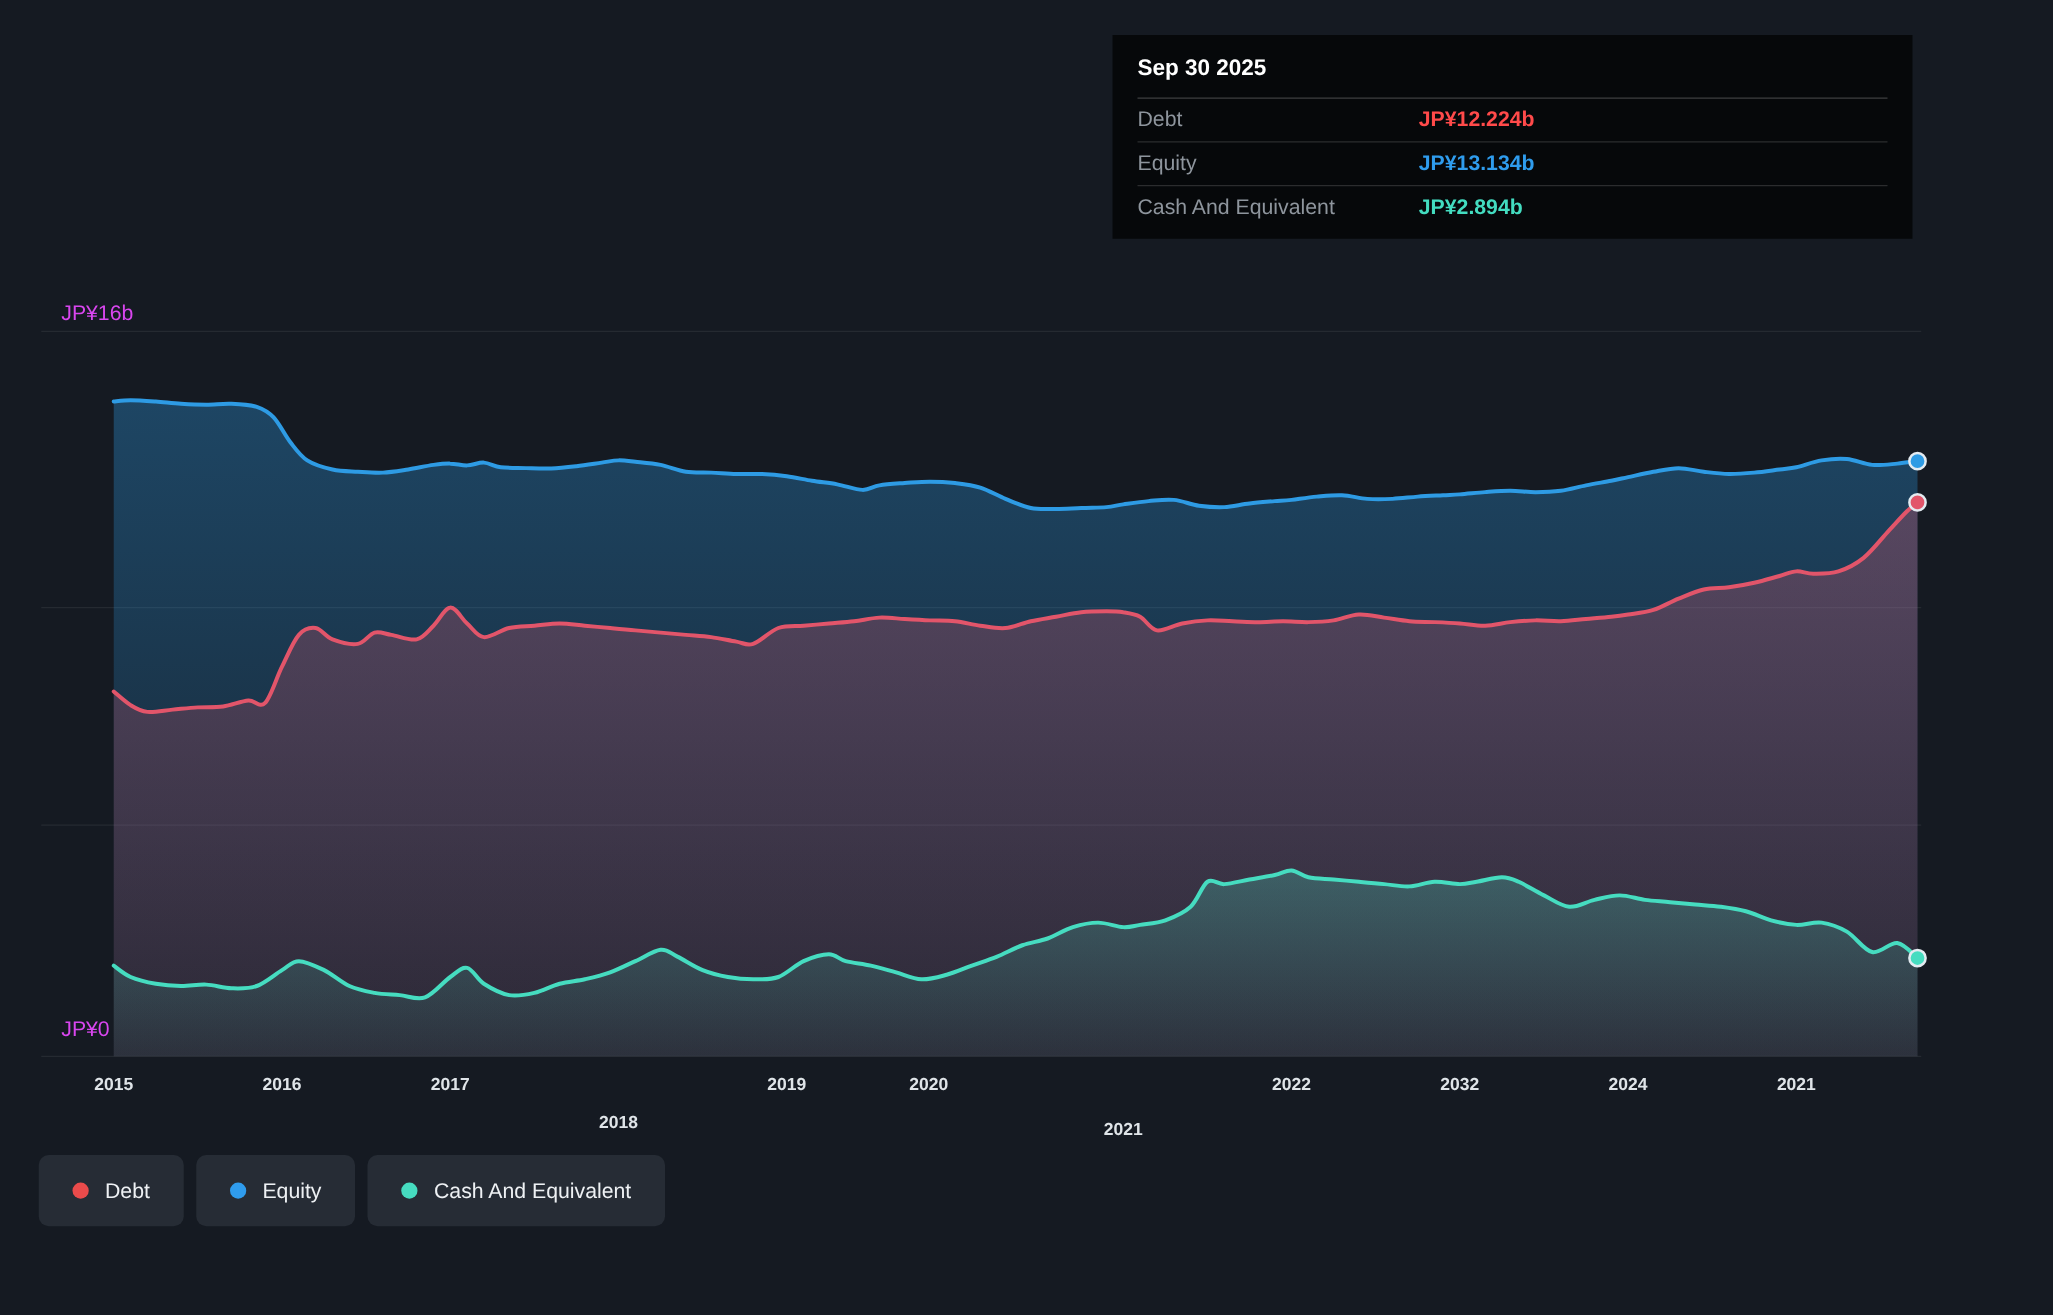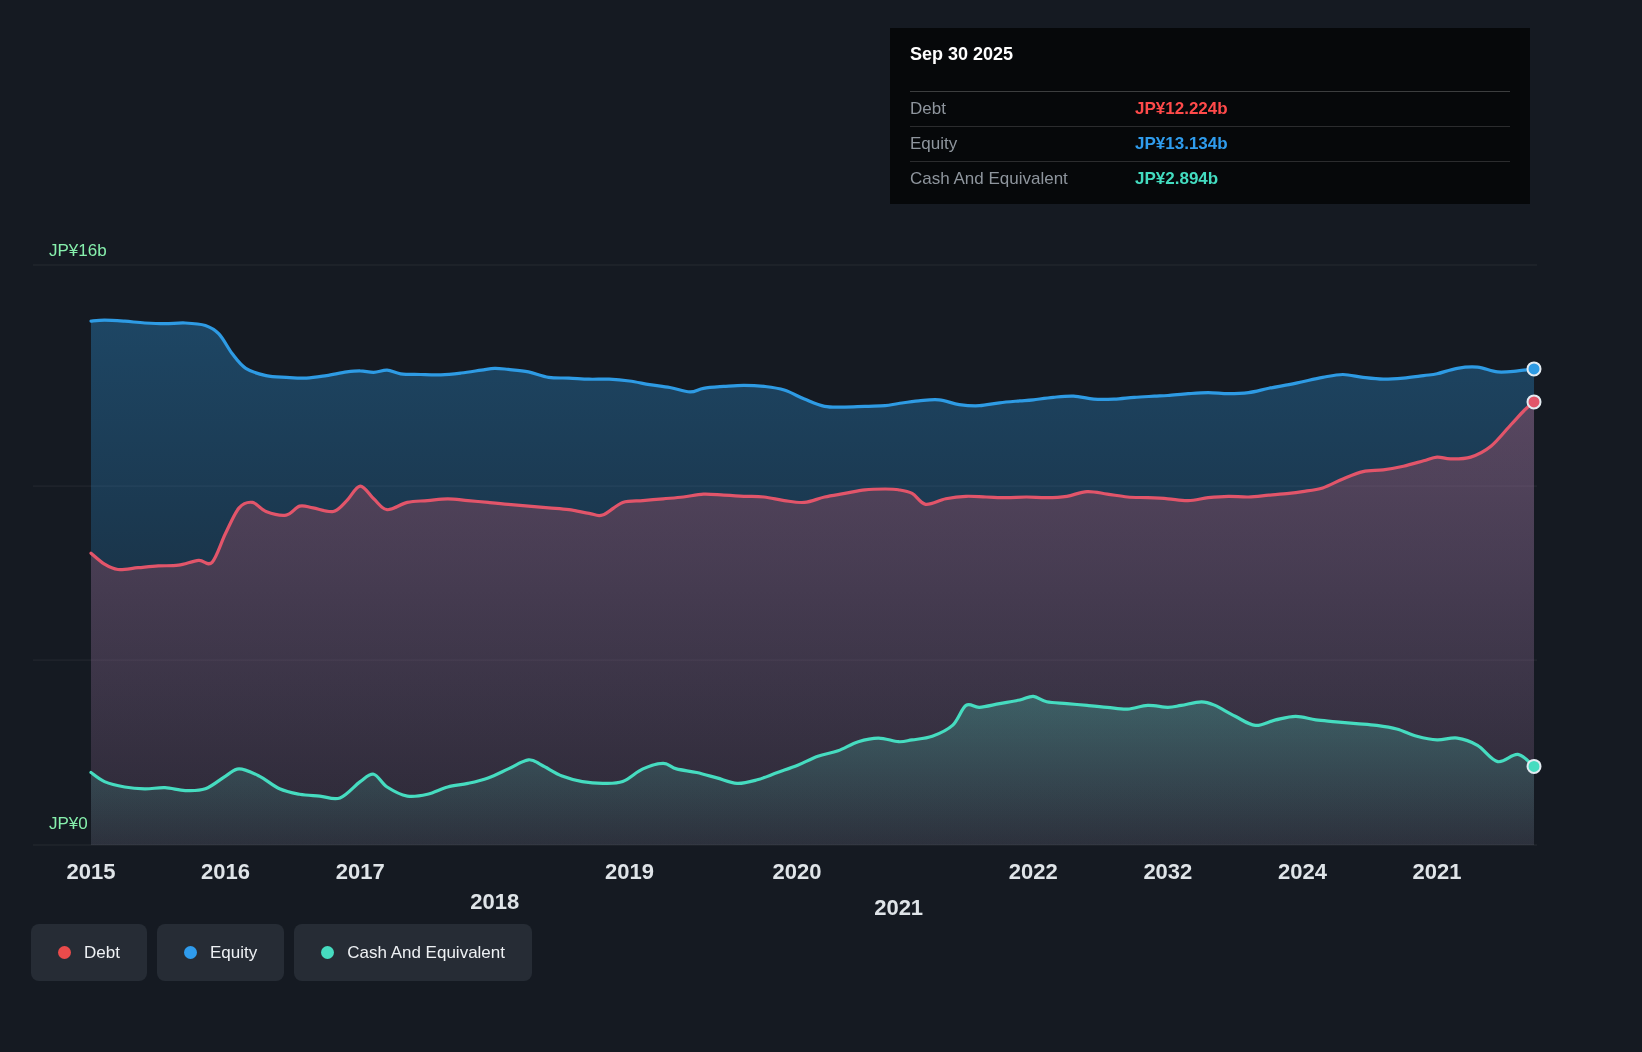--- a/index.html
+++ b/index.html
@@ -7,37 +7,37 @@
     width:1642px; height:1052px;
     background:#151a22;
     font-family:"Liberation Sans","DejaVu Sans",sans-serif;
     position:relative; overflow:hidden;
     color:#e9edf0;
   }
   
   #chart-svg { position:absolute; left:0; top:0; }
 
   
-  .y-label { position:absolute; left:49px; font-size:17px; color:#86efac; }
+  .y-label { position:absolute; left:49px; font-size:17px; color:#d946ef; }
   .y-label.top { top:241px; }
   .y-label.bottom { top:814px; }
   .x-label {
     position:absolute; top:859px; transform:translateX(-50%);
-    font-size:22px; font-weight:700; color:#dfe4e8;
+    font-size:14px; font-weight:700; color:#dfe4e8;
   }
 
   
   .tooltip {
     position:absolute; left:890px; top:28px; width:640px;
     background:#06080a; box-sizing:border-box;
     padding:16px 20px 8px 20px;
   }
   .tooltip-title {
     color:#ffffff; font-size:18px; font-weight:700;
-    padding-bottom:26px; border-bottom:1px solid rgba(255,255,255,0.22);
+    padding-bottom:13px; border-bottom:1px solid rgba(255,255,255,0.22);
   }
   .t-row {
     display:flex; align-items:center; height:34px;
     border-bottom:1px solid rgba(255,255,255,0.15);
     font-size:17px;
   }
   .t-row.last { border-bottom:none; }
   .t-label { width:225px; color:#8e959d; flex:0 0 225px; }
   .t-value { font-weight:700; }
   .v-debt   { color:#ff4a4a; }
@@ -93,21 +93,21 @@
 
 <div class="y-label top">JP¥16b</div>
 <div class="y-label bottom">JP¥0</div>
 
 <div id="x-axis">
     <div class="x-label" style="left: 91px;">2015</div>
     <div class="x-label" style="left: 225.608px;">2016</div>
     <div class="x-label" style="left: 360.216px;">2017</div>
     <div class="x-label" style="left: 494.825px; margin-top: 30px;">2018</div>
     <div class="x-label" style="left: 629.433px; text-align: center;">2019</div>
-    <div class="x-label" style="left: 797px;">2020</div>
+    <div class="x-label" style="left: 743px;">2020</div>
     <div class="x-label" style="left: 898.649px; margin-top: 36px;">2021</div>
     <div class="x-label" style="left: 1033.26px;">2022</div>
     <div class="x-label" style="left: 1167.87px;">2032</div>
     <div class="x-label" style="left: 1302.47px;">2024</div>
     <div class="x-label" style="left: 1437.08px;">2021</div>
   </div>
 
 <div class="tooltip">
   <div class="tooltip-title">Sep 30 2025</div>
   <div class="t-row">

